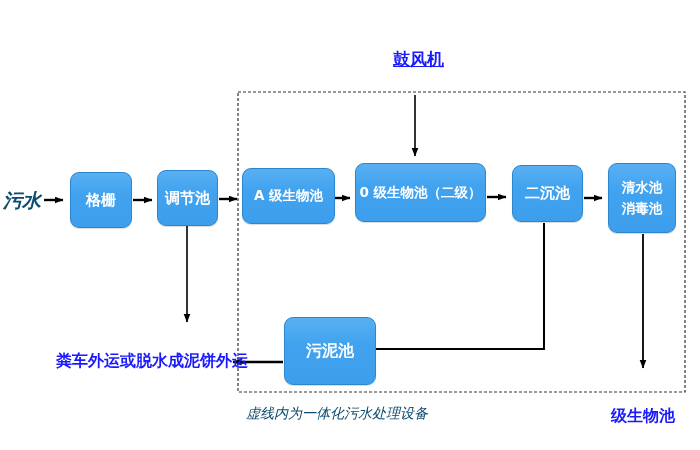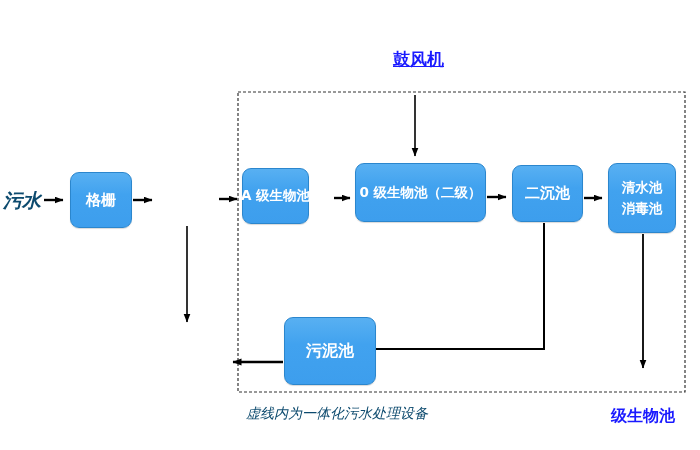--- a/index.html
+++ b/index.html
@@ -50,31 +50,35 @@
     <line x1="187" y1="226" x2="187" y2="322" stroke="#000" stroke-width="1.6" marker-end="url(#arr)"></line>
     <polyline points="544,223 544,349 362,349" fill="none" stroke="#000" stroke-width="2" marker-end="url(#arr)"></polyline>
     <line x1="283" y1="362" x2="233" y2="362" stroke="#000" stroke-width="2.4" marker-end="url(#arr)"></line>
     <line x1="643" y1="234" x2="643" y2="368" stroke="#000" stroke-width="1.8" marker-end="url(#arr)"></line>
   </svg>
 
   <div class="lbl black" style="left:3px;top:188px;font-size:19px;font-weight:bold;">污水</div>
 
   <div class="lbl blue" style="left:393px;top:48px;font-size:17px;text-decoration:underline;">鼓风机</div>
 
+  <div class="lbl blue" style="left:56px;top:351px;font-size:16px;">粪车外运或脱水成泥饼外运</div>
 
   <div class="lbl black" style="left:246px;top:405px;font-size:14px;">虚线内为一体化污水处理设备</div>
 
   <div class="lbl blue" style="left:611px;top:406px;font-size:16px;">级生物池</div>
 
   <div class="node" style="left:70px;top:172px;width:62px;height:56px;font-size:15px;">
     <span>格栅</span>
   </div>
 
+  <div class="node" style="left:157px;top:170px;width:61px;height:56px;font-size:15px;">
+    <span>调节池</span>
+  </div>
 
-  <div class="node" style="left:242px;top:168px;width:67px;height:56px;font-size:13.5px;">
+  <div class="node" style="left:242px;top:168px;width:93px;height:56px;font-size:13.5px;">
     <span>A 级生物池</span>
   </div>
 
   <div class="node" style="left:355px;top:163px;width:131px;height:59px;font-size:13.5px;">
     <span>0 级生物池（二级）</span>
   </div>
 
   <div class="node" style="left:512px;top:165px;width:71px;height:57px;font-size:15px;">
     <span>二沉池</span>
   </div>

